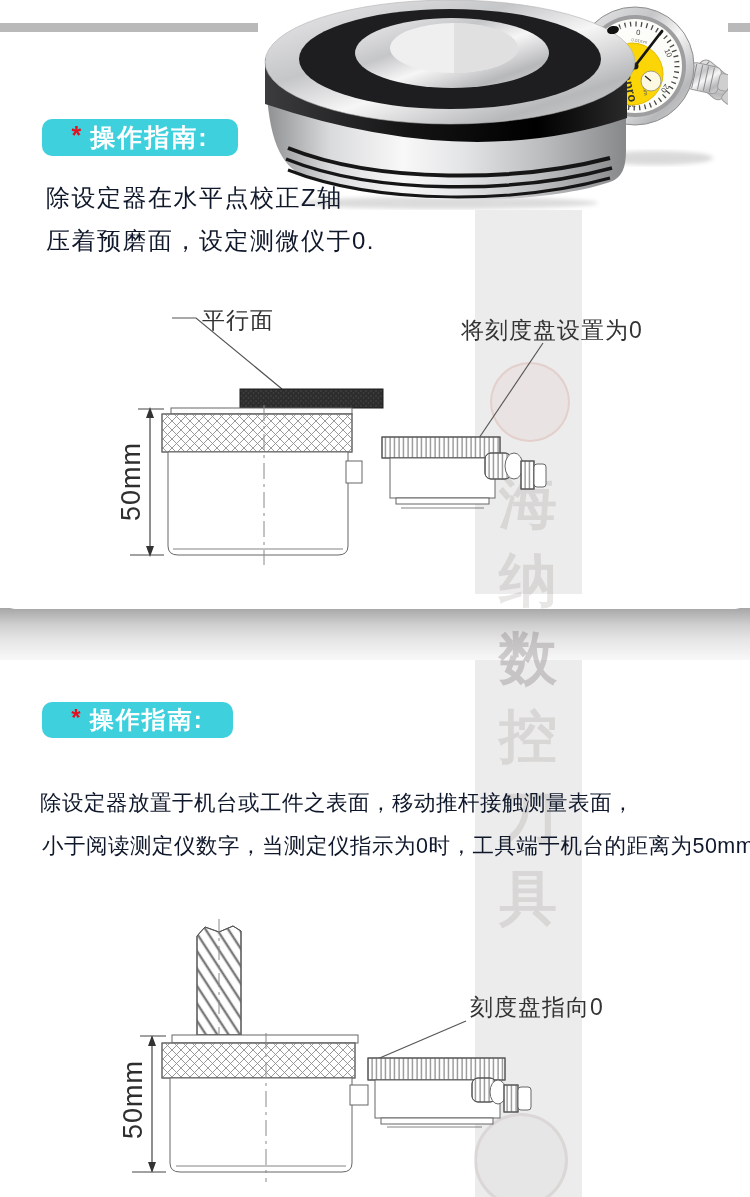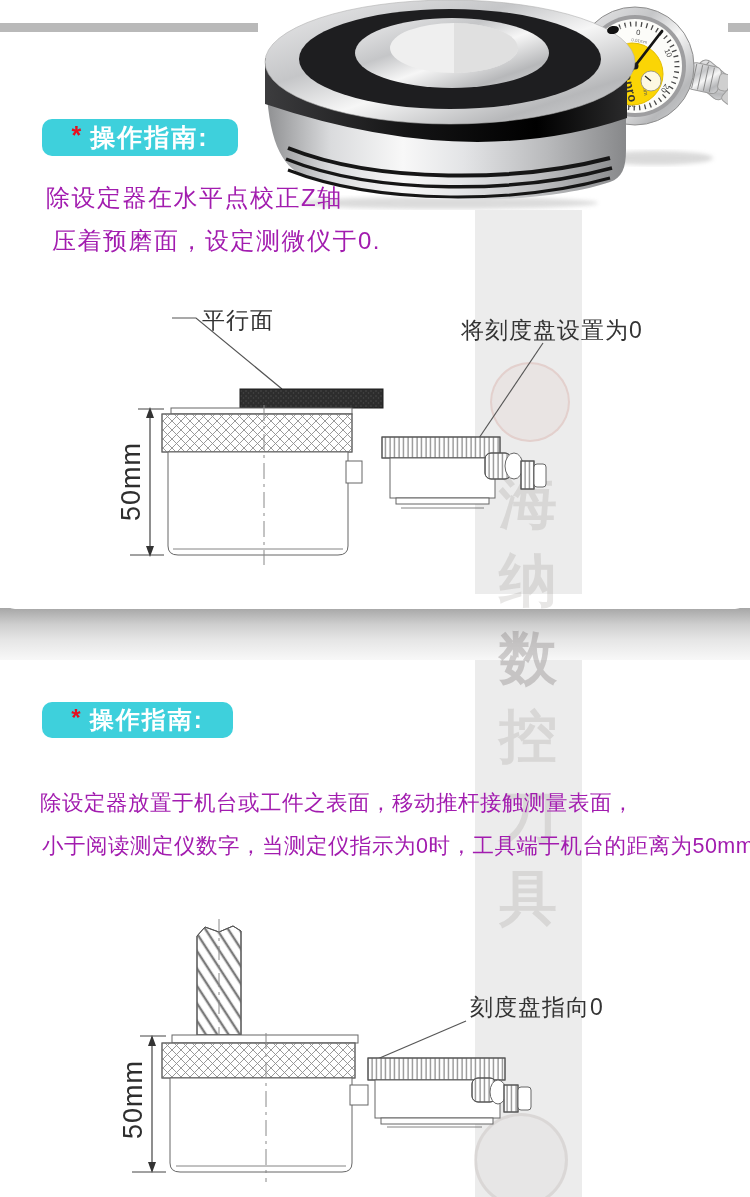--- a/index.html
+++ b/index.html
@@ -12,21 +12,21 @@
            color:rgba(118,110,108,0.17);text-align:center;line-height:62px;}
   .wm-logo{border-radius:50%;}
   .divider{left:0;top:608px;width:750px;height:52px;
            background:linear-gradient(180deg,#a6a6a6 0%,#cfcfcf 32%,#e6e6e6 62%,#f1f1f1 85%,#f8f8f8 100%);}
   .card-edge{left:0;top:594px;width:750px;height:15px;background:#ffffff;border-radius:0 0 15px 15px;}
   .banner{background:#3ed0dc;border-radius:10px;color:#ffffff;font-weight:bold;
           display:flex;align-items:center;justify-content:center;letter-spacing:2px;}
   .banner .star{color:#e60f1e;margin-right:9px;transform:translateY(-2px);letter-spacing:0;}
   .b1{left:42px;top:119px;width:196px;height:37px;font-size:25px;}
   .b2{left:42px;top:702px;width:191px;height:36px;font-size:24px;}
-  .para{color:#a21caf;white-space:nowrap;}
+  .para{color:#0f172a;white-space:nowrap;}
   .p1{font-size:24px;letter-spacing:1.5px;}
   .p2{font-size:21.5px;letter-spacing:0.5px;margin-top:16px;}
   svg{display:block;}
   svg text{font-family:"Liberation Sans",sans-serif;}
   .dlabel{font-size:23px;fill:#333;letter-spacing:1px;}
   .dim{font-size:27px;fill:#2e2e2e;letter-spacing:1px;}
 </style>
 </head>
 <body>
 
@@ -143,21 +143,21 @@
       <path d="M30,170 C122,206 262,203 352,178" fill="none" stroke="#161616" stroke-width="3"></path>
     </g>
   </svg>
   </div>
 
   <div class="abs banner b1">
     <span class="star">*</span>
     <span>操作指南:</span>
   </div>
   <div class="abs para p1" style="left:46px;top:182px;">除设定器在水平点校正Z轴</div>
-  <div class="abs para p1" style="left:52px;top:225px;">压着预磨面，设定测微仪于0.</div>
+  <div class="abs para p1" style="left:46px;top:225px;">压着预磨面，设定测微仪于0.</div>
 
   <div class="abs" style="left:100px;top:295px;width:560px;height:322px;">
   <svg width="560" height="322" viewBox="0 0 560 322">
     <defs>
       <pattern id="xh" width="9" height="9" patternUnits="userSpaceOnUse">
         <path d="M0,9 L9,0 M0,0 L9,9" stroke="#8f8f8f" stroke-width="0.9" fill="none"></path>
       </pattern>
       <pattern id="vk" width="4.5" height="8" patternUnits="userSpaceOnUse">
         <line x1="2" y1="0" x2="2" y2="8" stroke="#6a6a6a" stroke-width="1"></line>
       </pattern>

